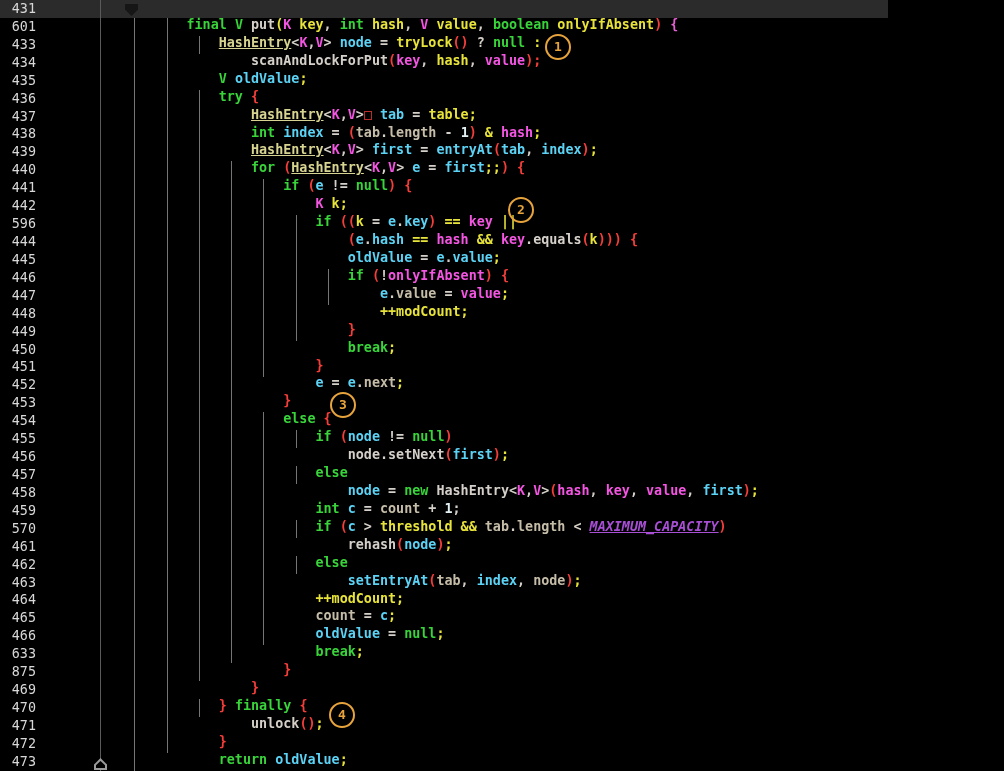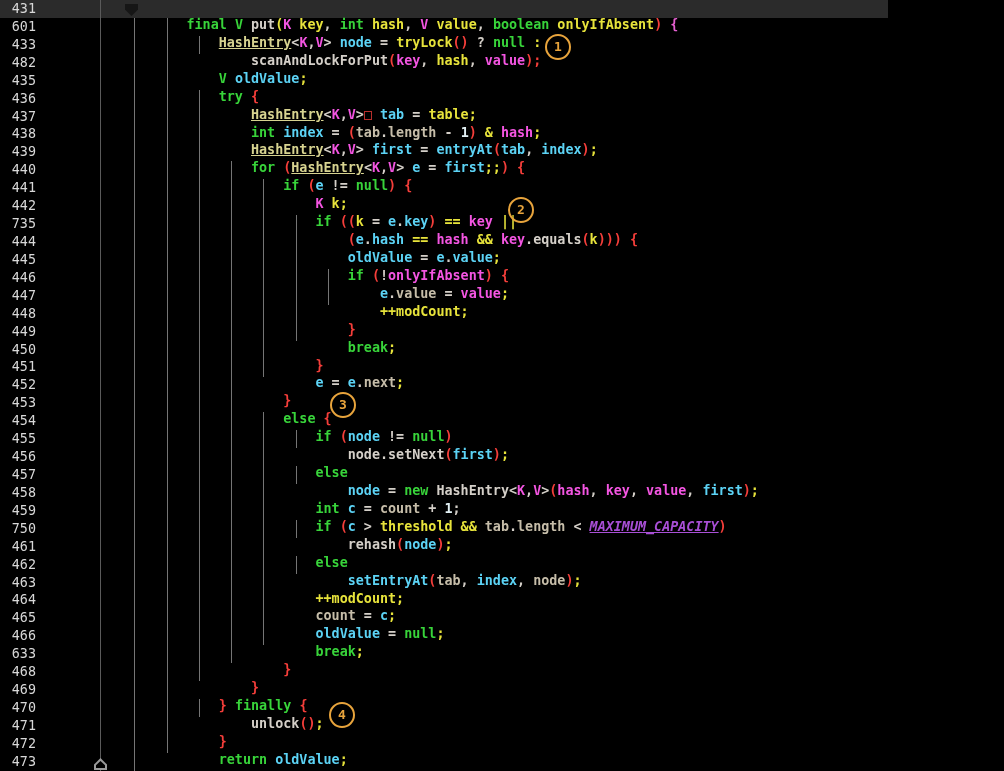--- a/index.html
+++ b/index.html
@@ -69,55 +69,55 @@
 </style>
 </head>
 <body>
 
 <div class="editor">
   <div class="hl-row"></div>
   <div class="gutter" id="gutter">
       <div>431</div>
       <div>601</div>
       <div>433</div>
-      <div>482</div>
+      <div>434</div>
       <div>435</div>
       <div>436</div>
       <div>437</div>
       <div>438</div>
       <div>439</div>
       <div>440</div>
       <div>441</div>
       <div>442</div>
-      <div>735</div>
+      <div>596</div>
       <div>444</div>
       <div>445</div>
       <div>446</div>
       <div>447</div>
       <div>448</div>
       <div>449</div>
       <div>450</div>
       <div>451</div>
       <div>452</div>
       <div>453</div>
       <div>454</div>
       <div>455</div>
       <div>456</div>
       <div>457</div>
       <div>458</div>
       <div>459</div>
-      <div>750</div>
+      <div>570</div>
       <div>461</div>
       <div>462</div>
       <div>463</div>
       <div>464</div>
       <div>465</div>
       <div>466</div>
       <div>633</div>
-      <div>468</div>
+      <div>875</div>
       <div>469</div>
       <div>470</div>
       <div>471</div>
       <div>472</div>
       <div>473</div>
     </div>
   <div class="fold-line"></div>
   <div id="guides">
       <div class="guide" style="left: 134.272px; top: 17.93px; height: 753.06px;"></div>
       <div class="guide" style="left: 166.544px; top: 17.93px; height: 735.13px;"></div>

